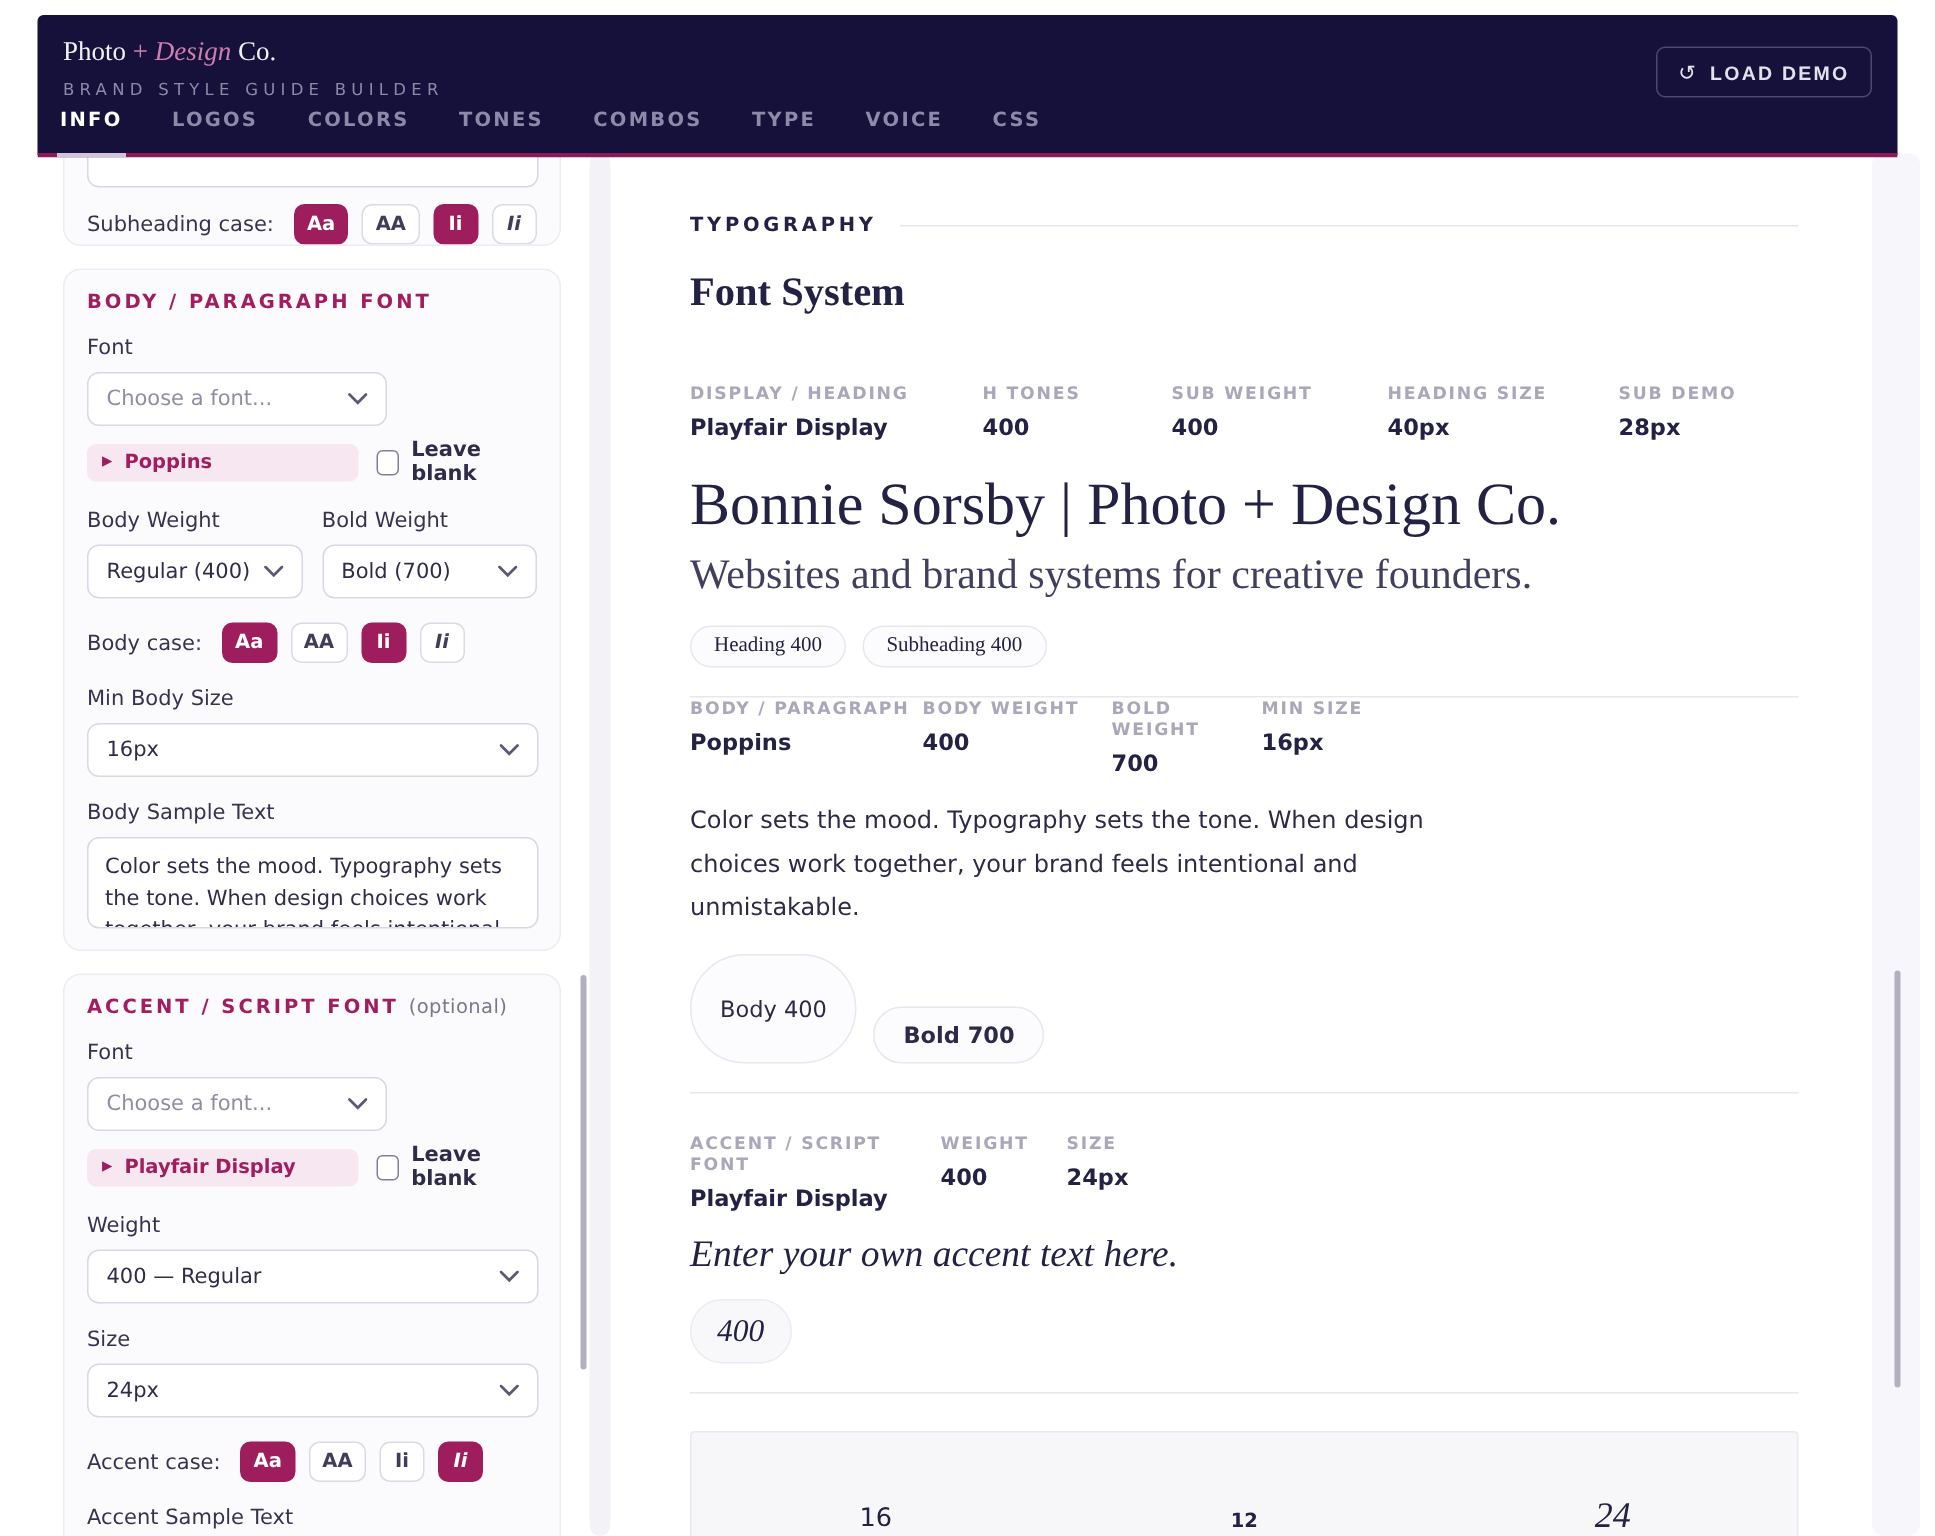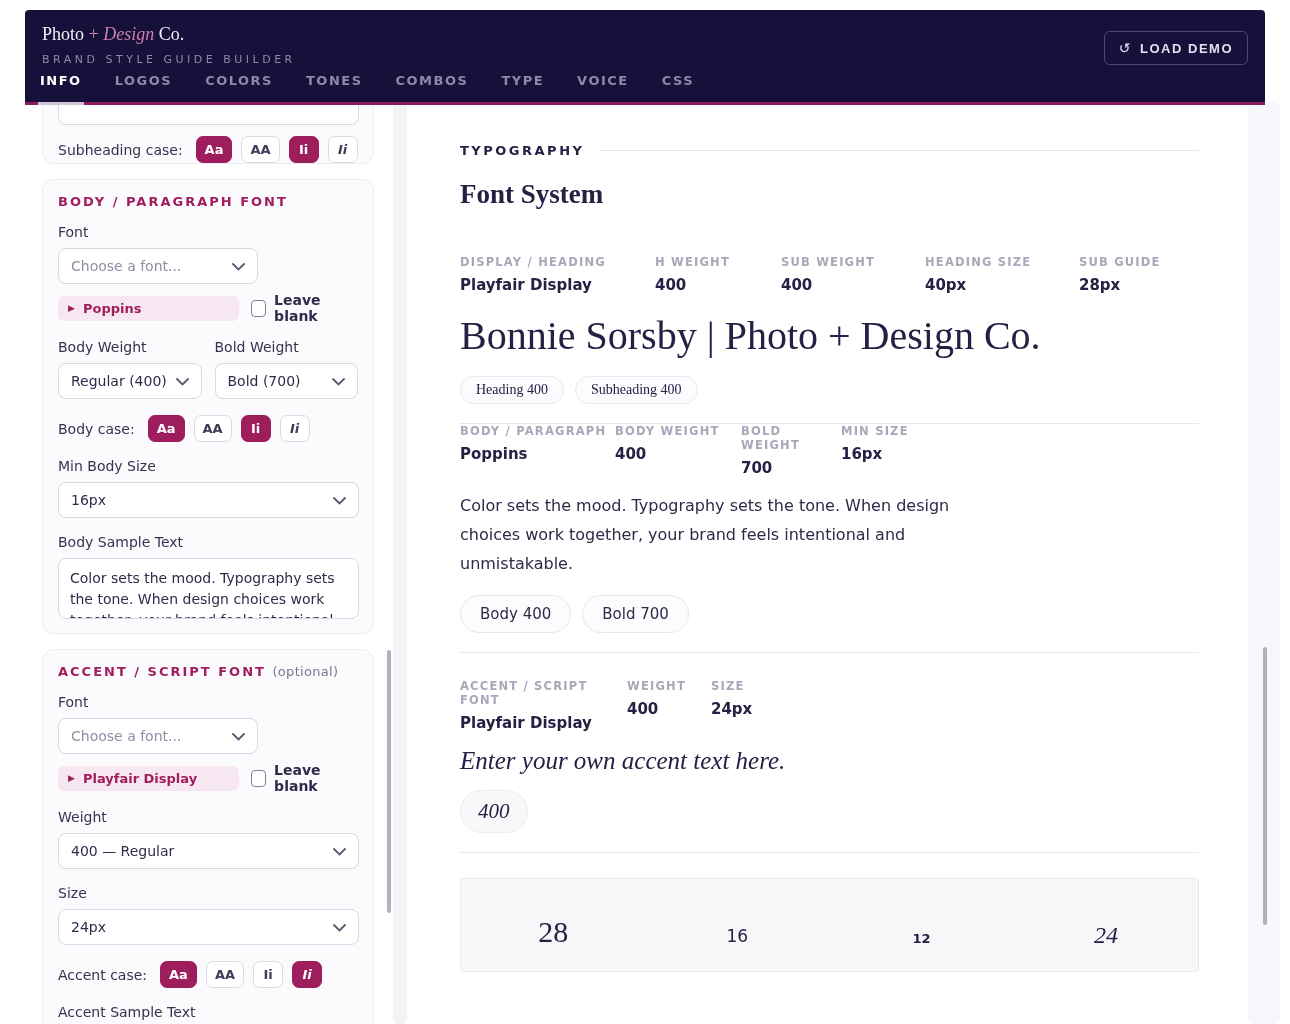--- a/index.html
+++ b/index.html
@@ -124,21 +124,21 @@
 
   .h1-preview { margin-top:18px; font-family:"Liberation Serif",serif; font-size:40px; color:#232144; }
   .sub-preview { margin-top:9px; font-family:"Liberation Serif",serif; font-size:28px; color:#413f5e; }
   .chip-row { margin-top:17px; display:flex; gap:11px; }
   .chip {
     display:inline-flex; align-items:center; background:#fcfbfd;
     border:1px solid #e8e6ef; border-radius:999px; cursor:default;
   }
   .chip.serif { font-family:"Liberation Serif",serif; font-size:14px; padding:5px 15px; color:#232144; }
   .chip.sans { font-size:15px; padding:9px 19px; color:#2c2a47; }
-  .chip.bold { font-weight:normal; }
+  .chip.bold { font-weight:bold;margin-top:35px; }
   .divider { margin-top:19px; height:1px; background:#e8e7ee; }
 
   .body-preview { margin-top:14px; width:515px; font-size:16px; line-height:1.82; color:#2c2a47; }
   .accent-preview { margin-top:15px; font-family:"Liberation Serif",serif; font-style:italic; font-size:25px; color:#232144; }
   .accent-chip {
     margin-top:15px; display:inline-block; font-family:"Liberation Serif",serif;
     font-style:italic; font-size:21px; color:#232144; background:#f8f7fa;
     border:1px solid #eceaf2; border-radius:999px; padding:8px 17px;
   }
 
@@ -316,38 +316,39 @@
     </div>
 
     <div class="main-title">Font System</div>
 
     <div class="meta-row heading-meta">
       <div class="meta-col">
         <div class="meta-label">DISPLAY / HEADING</div>
         <div class="meta-value">Playfair Display</div>
       </div>
       <div class="meta-col">
-        <div class="meta-label">H WEIGHT</div>
+        <div class="meta-label">H TONES</div>
         <div class="meta-value">400</div>
       </div>
       <div class="meta-col">
         <div class="meta-label">SUB WEIGHT</div>
         <div class="meta-value">400</div>
       </div>
       <div class="meta-col">
         <div class="meta-label">HEADING SIZE</div>
         <div class="meta-value">40px</div>
       </div>
       <div class="meta-col">
-        <div class="meta-label">SUB GUIDE</div>
+        <div class="meta-label">SUB DEMO</div>
         <div class="meta-value">28px</div>
       </div>
     </div>
 
     <div class="h1-preview">Bonnie Sorsby | Photo + Design Co.</div>
+    <div class="sub-preview">Websites and brand systems for creative founders.</div>
 
     <div class="chip-row">
       <span class="chip serif">Heading 400</span>
       <span class="chip serif">Subheading 400</span>
     </div>
 
     <div class="divider"></div>
 
     <div class="meta-row body-meta">
       <div class="meta-col">
@@ -394,24 +395,20 @@
 
     <div class="accent-preview">Enter your own accent text here.</div>
     <div>
       <span class="accent-chip">400</span>
     </div>
 
     <div class="divider"></div>
 
     <div class="scale-card">
       <div class="scale-col">
-        <div class="scale-value v1">28</div>
-
-      </div>
-      <div class="scale-col">
         <div class="scale-value v2">16</div>
 
       </div>
       <div class="scale-col">
         <div class="scale-value v3">12</div>
 
       </div>
       <div class="scale-col">
         <div class="scale-value v4">24</div>
 

